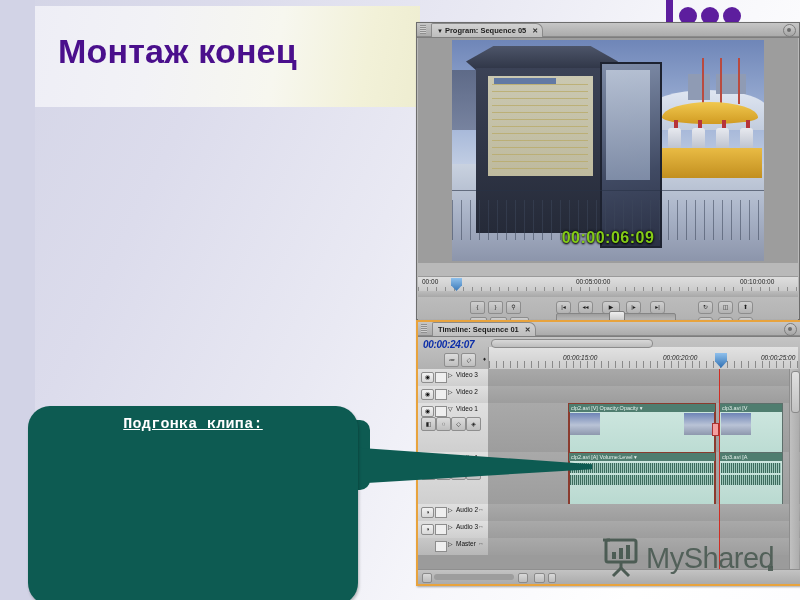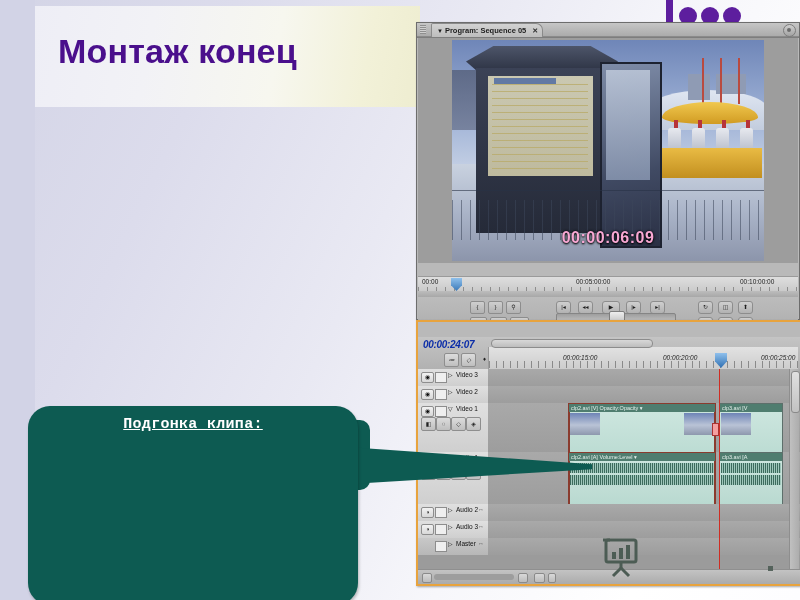--- a/index.html
+++ b/index.html
@@ -115,21 +115,21 @@
   .v-bld{position:absolute;top:34px;background:#8f9bb4;}
   .v-snowmound{position:absolute;left:196px;top:50px;width:120px;height:40px;
     background:linear-gradient(#eef2f8,#c7d0de);border-radius:60% 60% 0 0;opacity:.85;}
   .v-fence{position:absolute;left:0;top:160px;width:312px;height:40px;
     background:repeating-linear-gradient(90deg,rgba(60,70,90,.55) 0 1px,transparent 1px 9px);}
   .v-rail{position:absolute;top:150px;height:1px;background:rgba(40,50,70,.6);}
   .v-treeline{position:absolute;left:0;top:30px;width:30px;height:60px;
     background:linear-gradient(#555f79,#6b7590);opacity:.8;}
   #video-timecode{
     position:absolute;left:0;right:0;bottom:14px;text-align:center;
-    font-size:16px;color:#f9a8d4;font-weight:bold;letter-spacing:.5px;
+    font-size:16px;color:#84cc16;font-weight:bold;letter-spacing:.5px;
     text-shadow:0 0 3px rgba(0,0,0,.95),0 1px 2px #000;
     font-family:"Liberation Sans",sans-serif;
   }
   
   #pm-info{
     position:absolute;left:1px;top:240px;width:380px;height:13px;
     background:linear-gradient(#c3c3c3,#b0b0b0);
     border-top:1px solid #8d8d8d;
     font-size:8px;line-height:13px;color:#1b1b1b;
   }
@@ -453,20 +453,29 @@
     <span class="tbtn round" style="left:280px;top:4px;">↻</span>
     <span class="tbtn round" style="left:300px;top:4px;">◫</span>
     <span class="tbtn round" style="left:320px;top:4px;">⬆</span>
     <span class="tbtn round" style="left:280px;top:20px;">⇲</span>
     <span class="tbtn round" style="left:300px;top:20px;">⇱</span>
     <span class="tbtn round" style="left:320px;top:20px;">⇳</span>
   </div>
 </div>
 
 <div class="pp-window" id="timeline-window">
+  <div class="pp-tabbar">
+    <div class="pp-tab-rest"></div>
+    <div class="pp-grip"></div>
+    <div class="pp-tab">
+      <span>Timeline: Sequence 01</span>
+      <span class="x">✕</span>
+    </div>
+    <div class="pp-menu-btn"></div>
+  </div>
 
   <div id="tl-head">
     <div id="tl-timecode">00:00:24:07</div>
     <div id="tl-tool-row">
       <span class="tl-tool" style="left:0;">≔</span>
       <span class="tl-tool" style="left:17px;">◇</span>
       <span class="tl-tool" style="left:34px;border:none;background:none;">♦</span>
     </div>
     <div id="tl-ruler">
       <div id="tl-wab"></div>
@@ -612,14 +621,15 @@
   <svg width="44" height="42" viewBox="0 0 44 42">
     <rect x="6" y="4" width="30" height="22" rx="2" fill="none" stroke="#4c5c54" stroke-width="3"></rect>
     <rect x="12" y="16" width="4" height="7" fill="#4c5c54"></rect>
     <rect x="19" y="12" width="4" height="11" fill="#4c5c54"></rect>
     <rect x="26" y="9" width="4" height="14" fill="#4c5c54"></rect>
     <line x1="3" y1="4" x2="10" y2="4" stroke="#4c5c54" stroke-width="3"></line>
     <line x1="21" y1="26" x2="21" y2="32" stroke="#4c5c54" stroke-width="3"></line>
     <line x1="21" y1="32" x2="13" y2="40" stroke="#4c5c54" stroke-width="3"></line>
     <line x1="21" y1="32" x2="29" y2="40" stroke="#4c5c54" stroke-width="3"></line>
   </svg>
+  <div id="wm-text">MyShared</div>
   <div id="wm-dot"></div>
 </div>
 
 </body></html>

